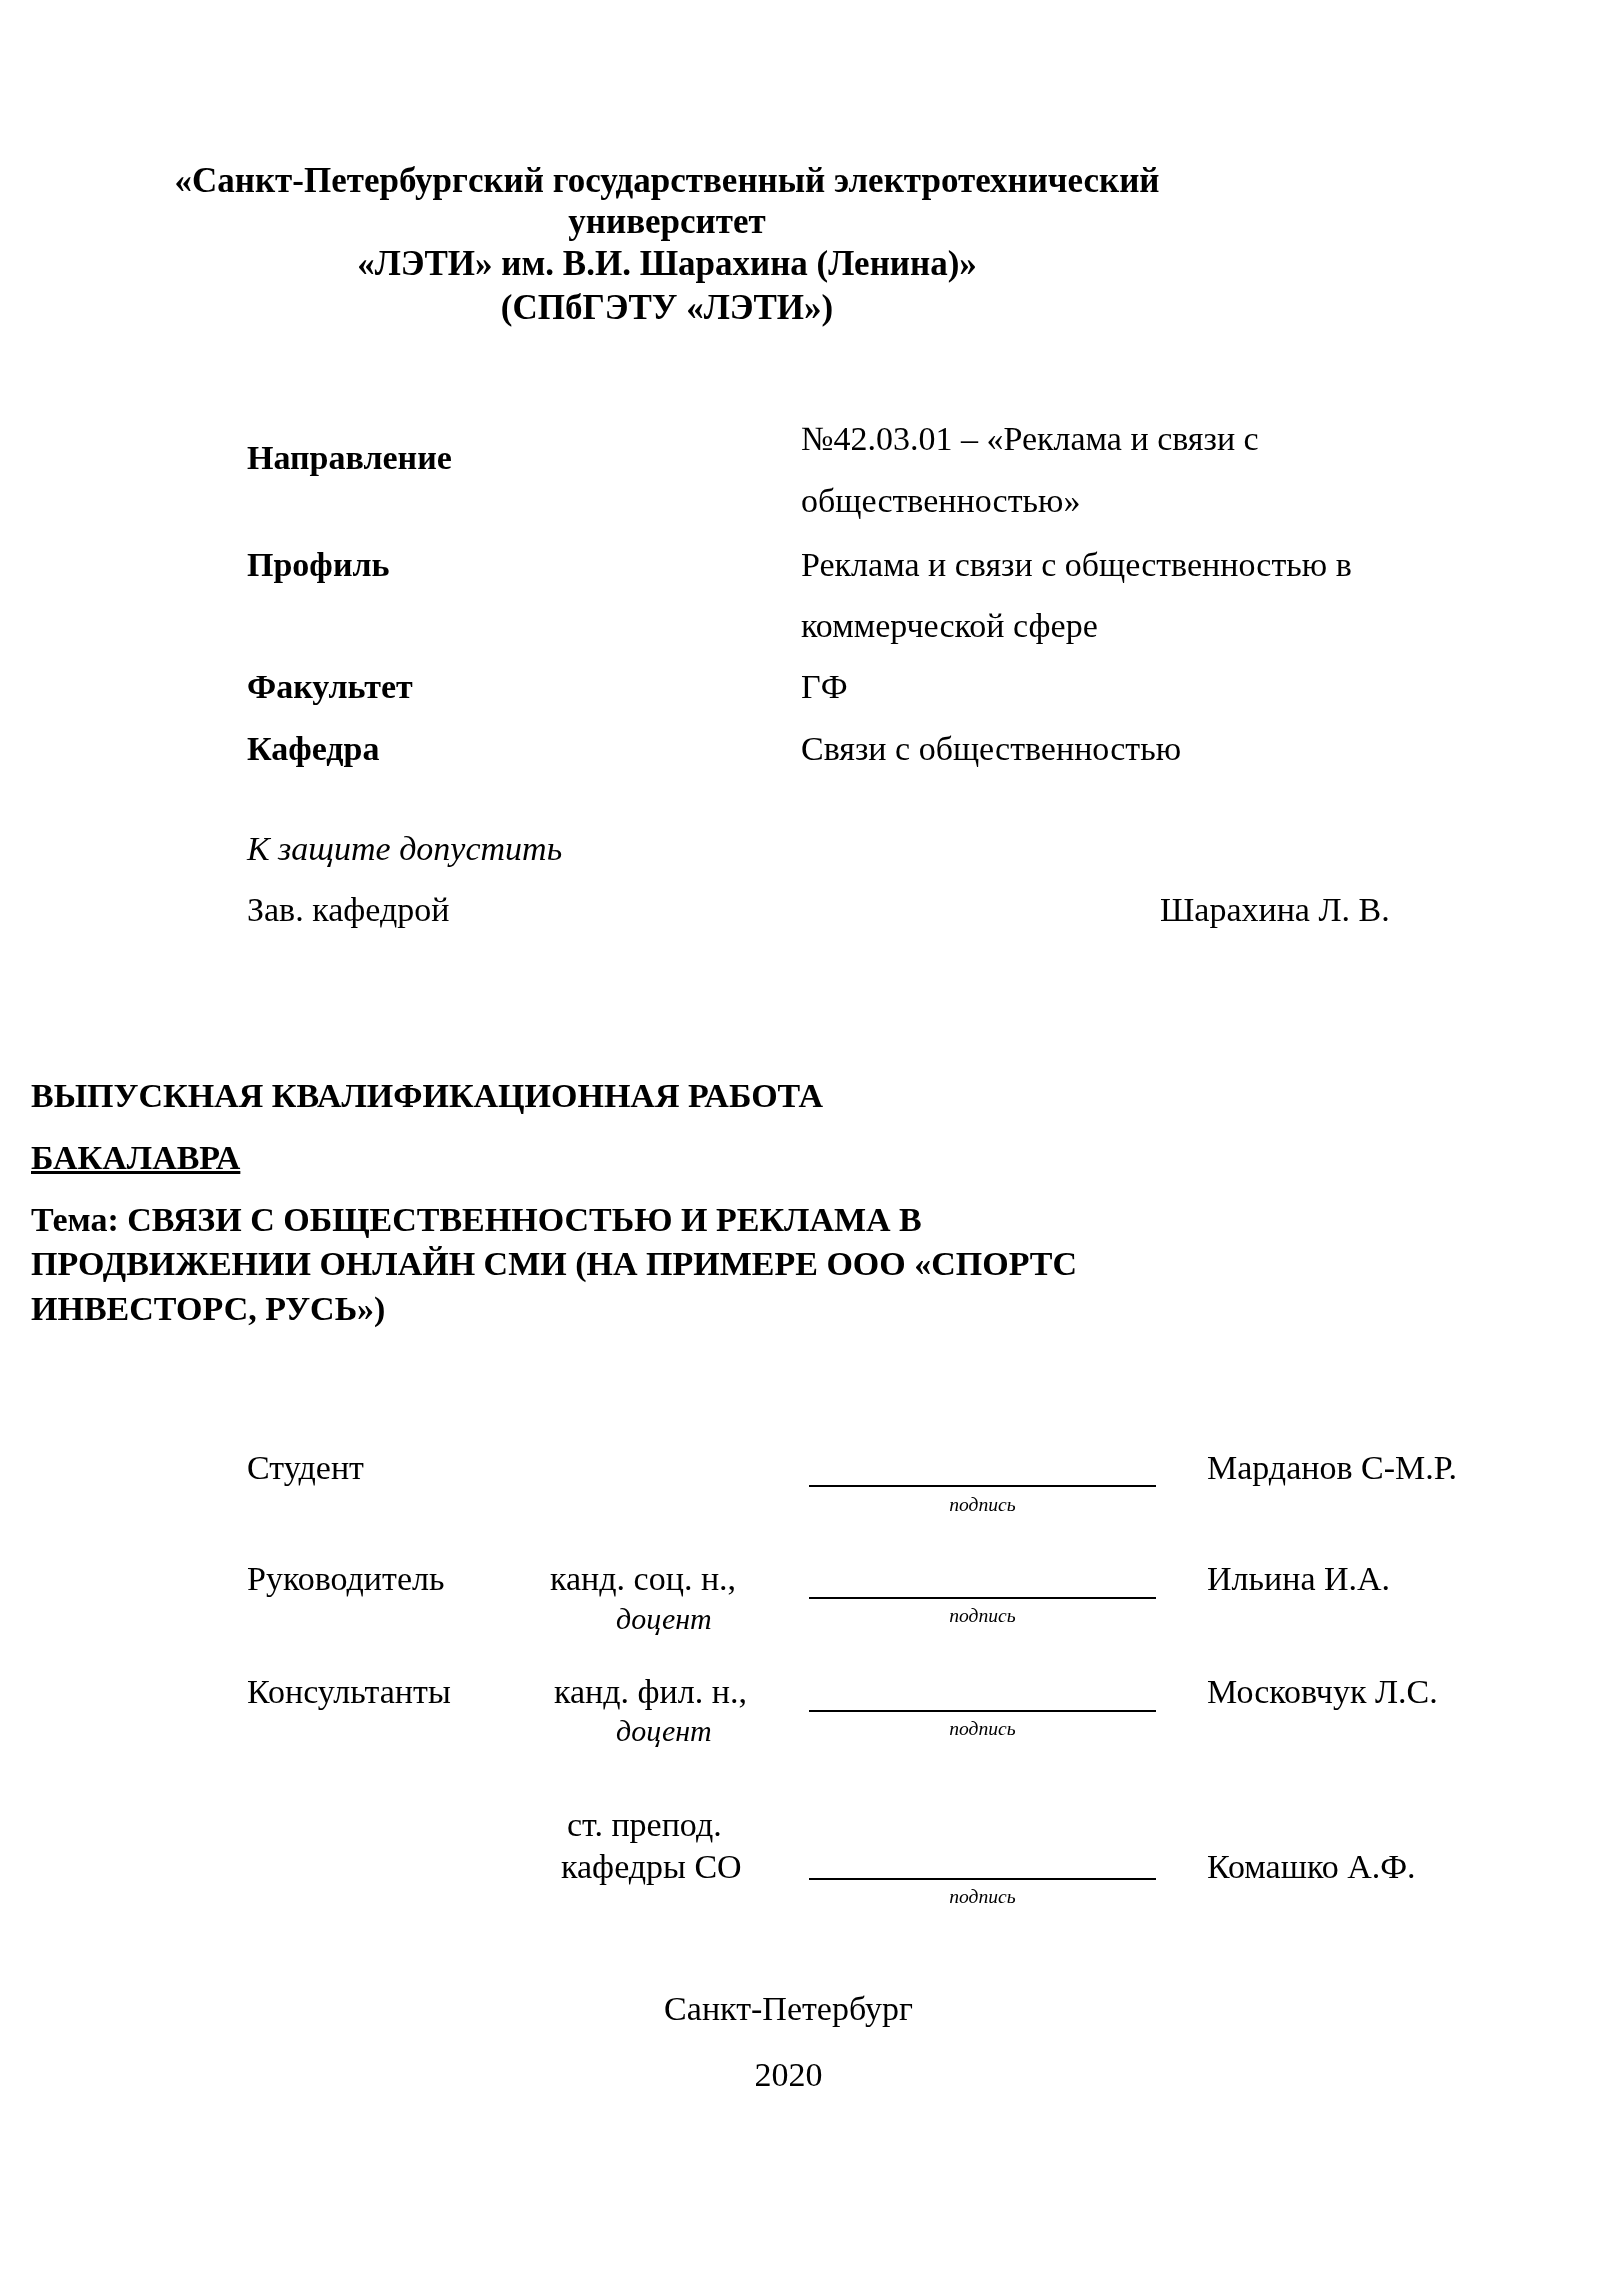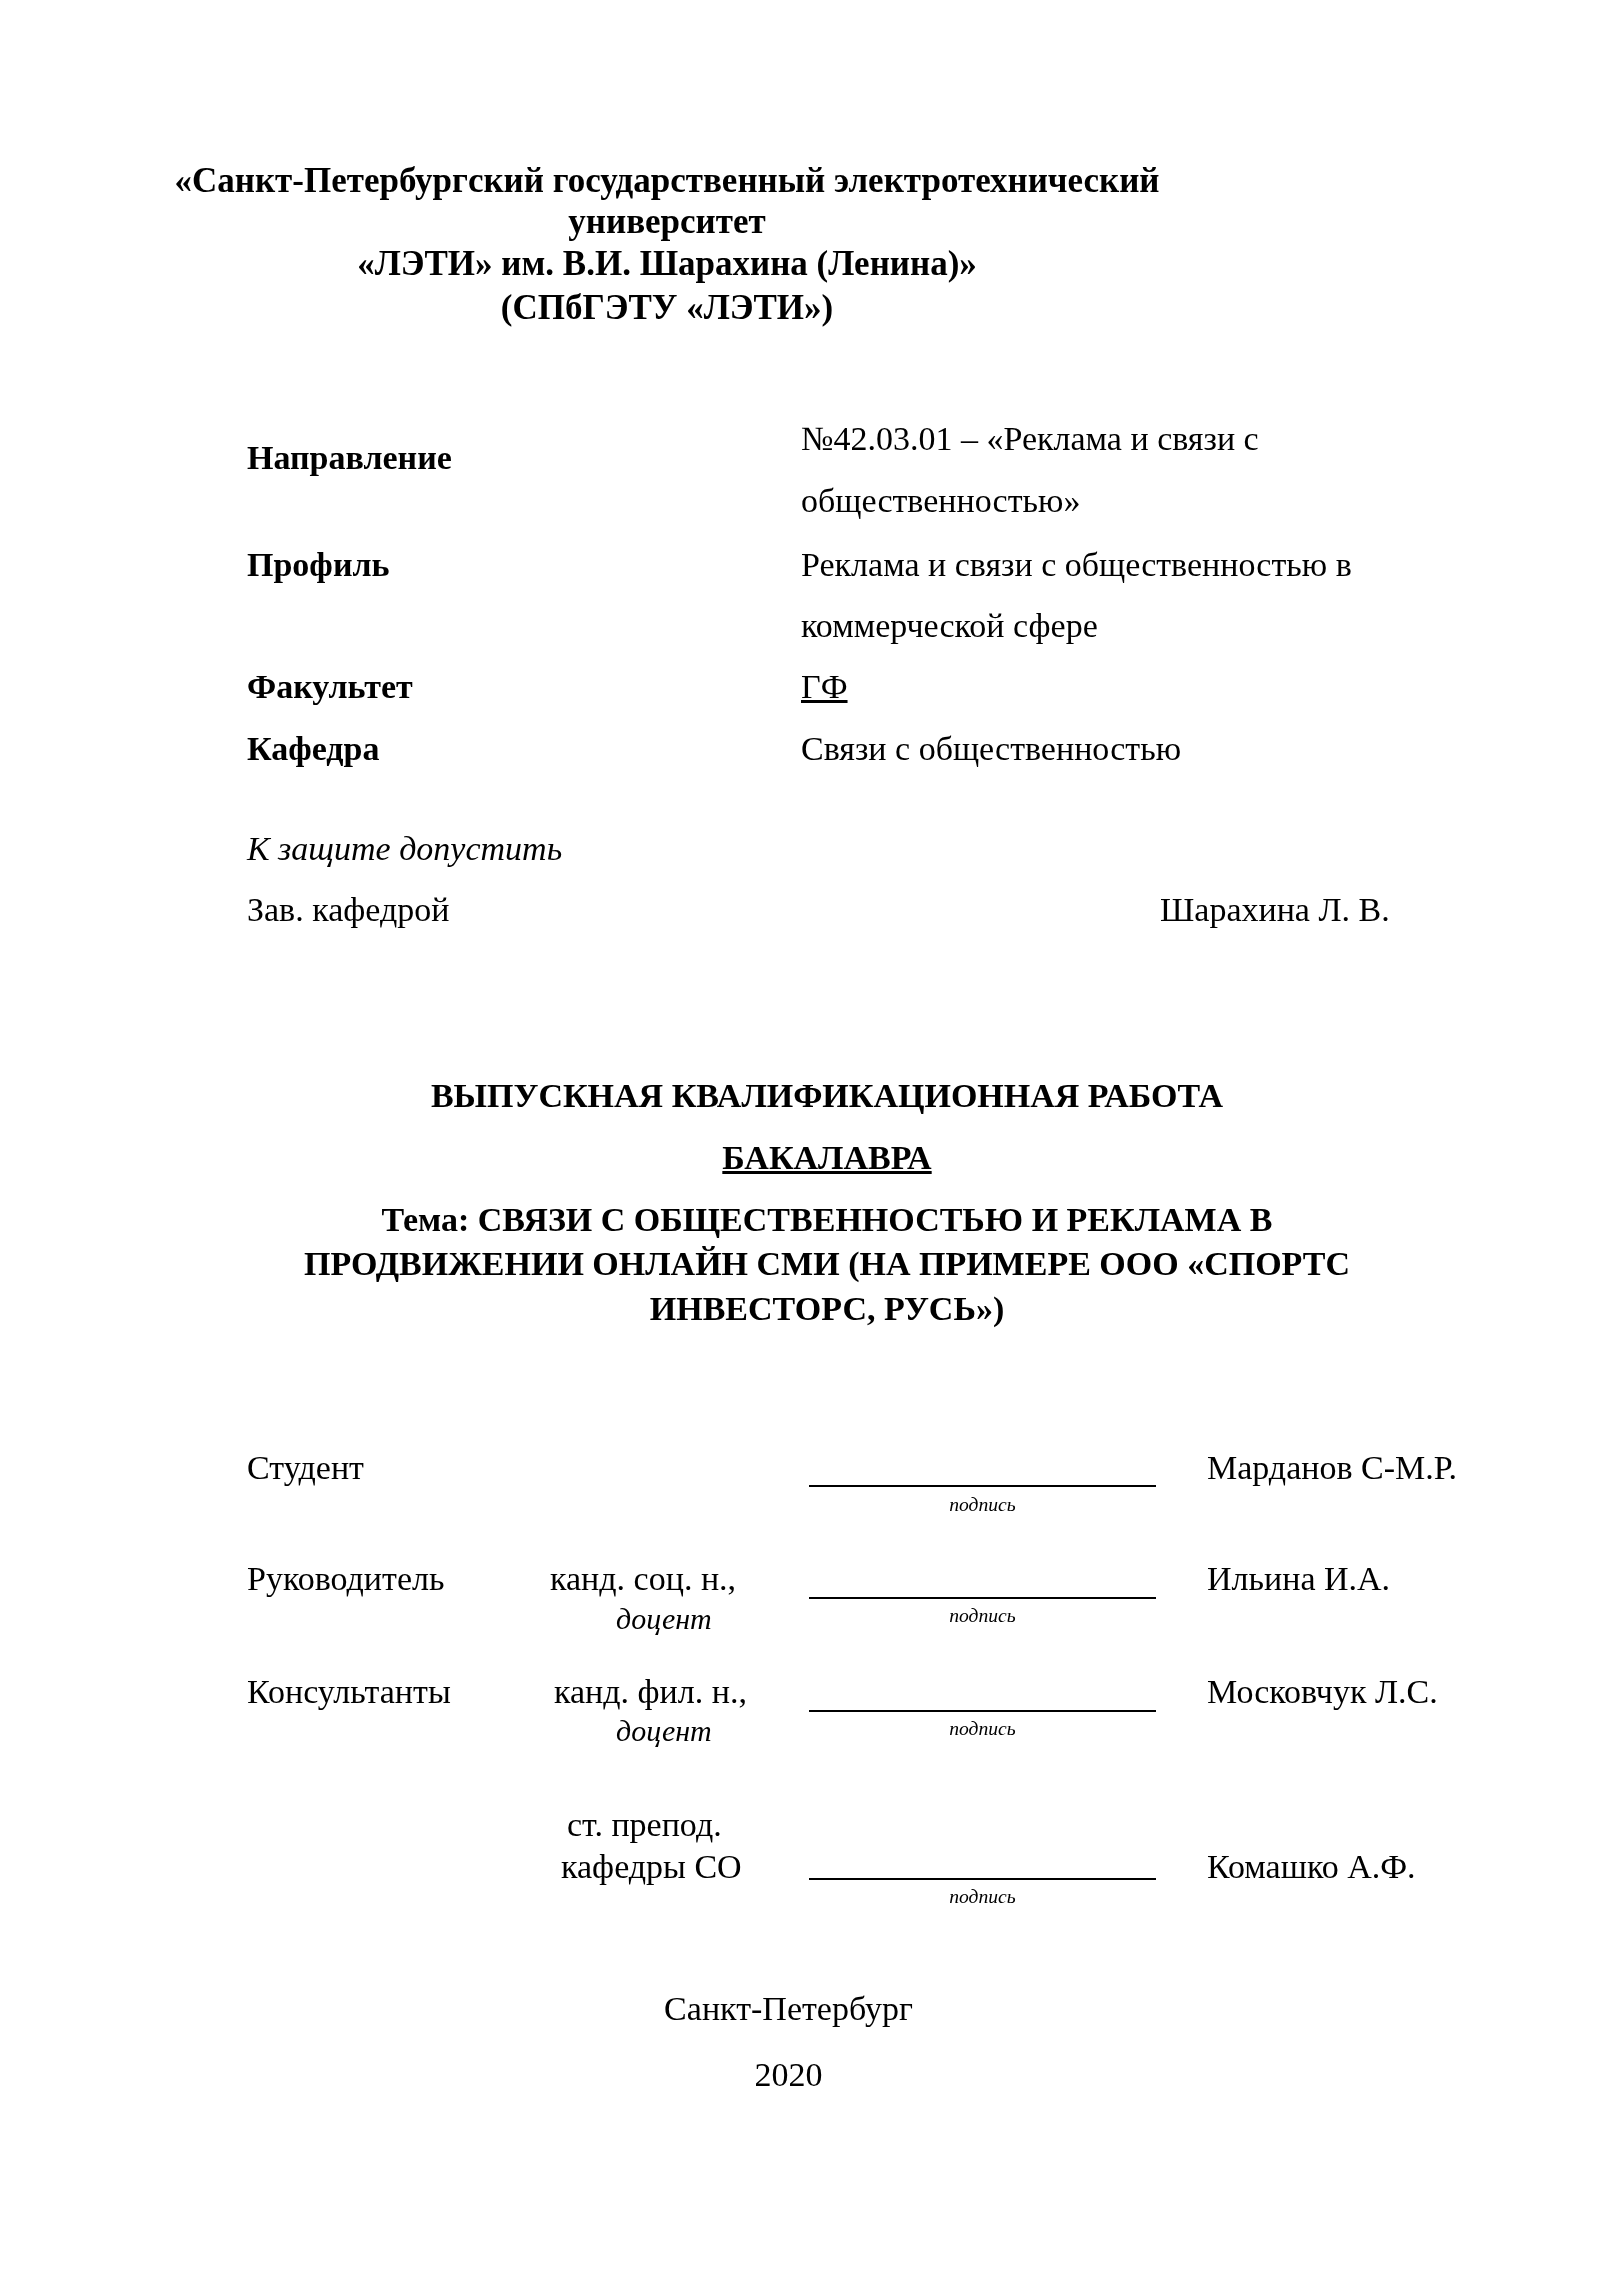--- a/index.html
+++ b/index.html
@@ -7,21 +7,21 @@
       width: 1623px; height: 2295px; position: relative; overflow: hidden;
       font-family: "Liberation Serif", "DejaVu Serif", serif;
       color: #000;
     }
     .abs { position: absolute; white-space: nowrap; line-height: 1; }
     .hdr { font-weight: bold; font-size: 35px; left: 0; width: 1303px; text-align: center; padding-left: 31px; box-sizing: border-box; }
     .lbl { font-weight: bold; font-size: 34px; left: 247px; }
     .val { font-size: 34px; left: 801px; }
     .txt { font-size: 34px; }
     .ital { font-style: italic; }
-    .title { font-weight: bold; font-size: 34px; left: 0; width: 1623px; text-align: center; padding-left: 31px; box-sizing: border-box; }
+    .title { font-weight: bold; font-size: 34px; left: 0; width: 1623px; padding-left: 31px; box-sizing: border-box; }
     .sig-line { position: absolute; left: 809px; width: 347px; height: 0; border-top: 2.4px solid #000; }
     .sig-cap { position: absolute; font-style: italic; font-size: 19.6px; left: 809px; width: 347px; text-align: center; line-height: 1; }
     .center { left: 0; width: 1546px; text-align: center; padding-left: 31px; box-sizing: border-box; }
   </style>
 </head>
 <body>
 
 <div class="abs hdr" style="top:163px;">«Санкт-Петербургский государственный электротехнический</div>
 <div class="abs hdr" style="top:204px;">университет</div>
 <div class="abs hdr" style="top:246px;">«ЛЭТИ» им. В.И. Шарахина (Ленина)»</div>
@@ -29,21 +29,21 @@
 
 <div class="abs lbl" style="top:441px;">Направление</div>
 <div class="abs val" style="top:422px;">№42.03.01 – «Реклама и связи с</div>
 <div class="abs val" style="top:484px;">общественностью»</div>
 
 <div class="abs lbl" style="top:548px;">Профиль</div>
 <div class="abs val" style="top:548px;">Реклама и связи с общественностью в</div>
 <div class="abs val" style="top:609px;">коммерческой сфере</div>
 
 <div class="abs lbl" style="top:670px;">Факультет</div>
-<div class="abs val" style="top:670px;text-decoration:underline;">ГФ</div>
+<div class="abs val" style="top:670px;">ГФ</div>
 
 <div class="abs lbl" style="top:732px;">Кафедра</div>
 <div class="abs val" style="top:732px;">Связи с общественностью</div>
 
 <div class="abs txt ital" style="top:832px; left:247px;">К защите допустить</div>
 <div class="abs txt" style="top:893px; left:247px;">Зав. кафедрой</div>
 <div class="abs txt" style="top:893px; left:1160px;">Шарахина Л. В.</div>
 
 <div class="abs title" style="top:1079px;">ВЫПУСКНАЯ КВАЛИФИКАЦИОННАЯ РАБОТА</div>
 <div class="abs title" style="top:1141px;text-decoration:underline;">БАКАЛАВРА</div>

